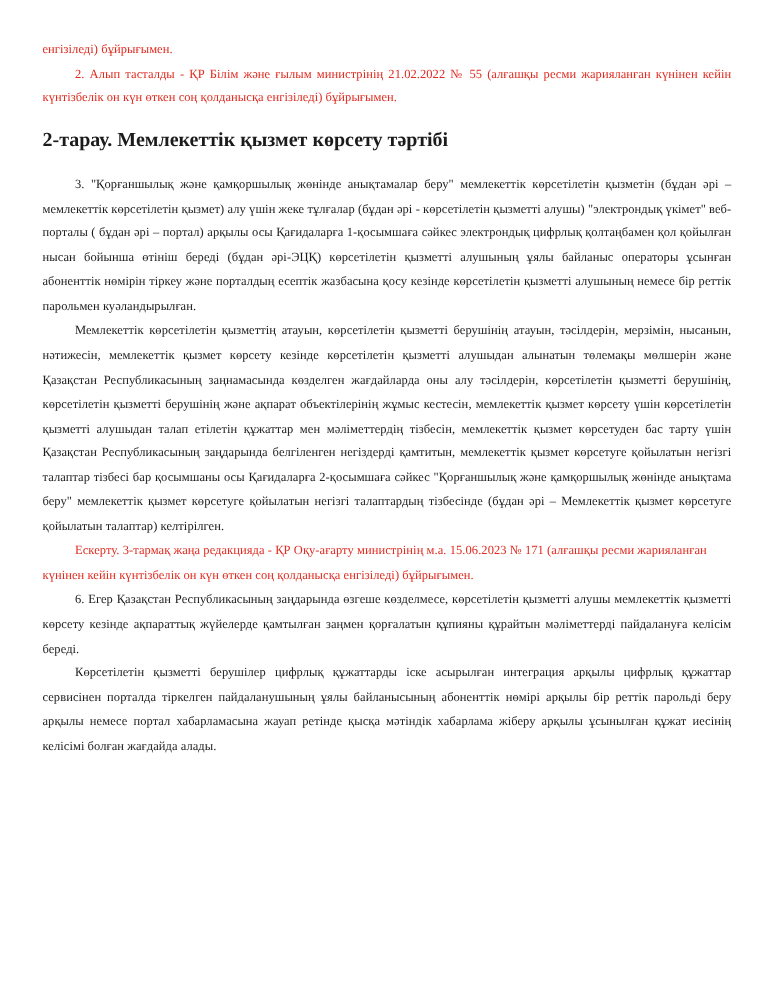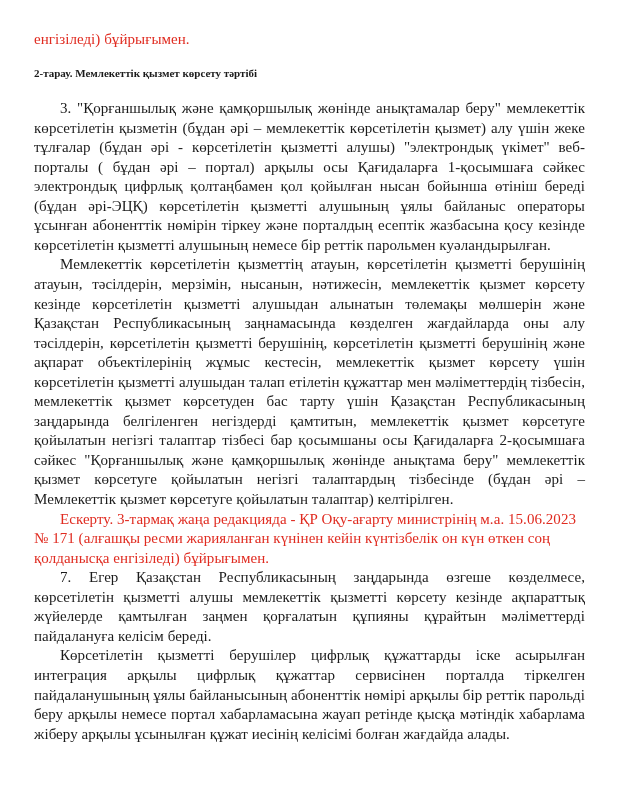--- a/index.html
+++ b/index.html
@@ -20,21 +20,21 @@
   }
   .content {
     position: absolute;
     left: 34px;
     top: 30px;
     width: 551px;
   }
   p.para {
     margin: 0;
     padding: 0;
-    font-size: 15px;
+    font-size: 10px;
     line-height: 19.55px;
     text-align: justify;
     text-justify: inter-word;
     color: #1b1b1b;
     letter-spacing: 0.05px;
   }
   p.red {
     color: #e02b20;
   }
   p.indent {
@@ -42,21 +42,21 @@
   }
   p.noindent {
     text-indent: 0;
   }
   p.leftalign {
     text-align: left;
   }
   h2.heading {
     margin: 0;
     padding: 0;
-    font-size: 11px;
+    font-size: 16px;
     line-height: 19.55px;
     font-weight: bold;
     text-align: left;
     color: #1b1b1b;
     font-family: "Liberation Serif", "DejaVu Serif", serif;
   }
   .gap-heading-before {
     height: 14px;
   }
   .gap-heading-after {
@@ -64,31 +64,32 @@
   }
 </style>
 </head>
 <body>
 
 <div class="page">
   <div class="content">
 
     <p class="para red noindent">енгізіледі) бұйрығымен.</p>
 
+    <p class="para red indent">2. Алып тасталды - ҚР Білім және ғылым министрінің 21.02.2022 № 55 (алғашқы ресми жарияланған күнінен кейін күнтізбелік он күн өткен соң қолданысқа енгізіледі) бұйрығымен.</p>
 
     <div class="gap-heading-before"></div>
 
     <h2 class="heading">2-тарау. Мемлекеттік қызмет көрсету тәртібі</h2>
 
     <div class="gap-heading-after"></div>
 
     <p class="para indent">3. "Қорғаншылық және қамқоршылық жөнінде анықтамалар беру" мемлекеттік көрсетілетін қызметін (бұдан әрі – мемлекеттік көрсетілетін қызмет) алу үшін жеке тұлғалар (бұдан әрі - көрсетілетін қызметті алушы) "электрондық үкімет" веб-порталы ( бұдан әрі – портал) арқылы осы Қағидаларға 1-қосымшаға сәйкес электрондық цифрлық қолтаңбамен қол қойылған нысан бойынша өтініш береді (бұдан әрі-ЭЦҚ) көрсетілетін қызметті алушының ұялы байланыс операторы ұсынған абоненттік нөмірін тіркеу және порталдың есептік жазбасына қосу кезінде көрсетілетін қызметті алушының немесе бір реттік парольмен куәландырылған.</p>
 
     <p class="para indent">Мемлекеттік көрсетілетін қызметтің атауын, көрсетілетін қызметті берушінің атауын, тәсілдерін, мерзімін, нысанын, нәтижесін, мемлекеттік қызмет көрсету кезінде көрсетілетін қызметті алушыдан алынатын төлемақы мөлшерін және Қазақстан Республикасының заңнамасында көзделген жағдайларда оны алу тәсілдерін, көрсетілетін қызметті берушінің, көрсетілетін қызметті берушінің және ақпарат объектілерінің жұмыс кестесін, мемлекеттік қызмет көрсету үшін көрсетілетін қызметті алушыдан талап етілетін құжаттар мен мәліметтердің тізбесін, мемлекеттік қызмет көрсетуден бас тарту үшін Қазақстан Республикасының заңдарында белгіленген негіздерді қамтитын, мемлекеттік қызмет көрсетуге қойылатын негізгі талаптар тізбесі бар қосымшаны осы Қағидаларға 2-қосымшаға сәйкес "Қорғаншылық және қамқоршылық жөнінде анықтама беру" мемлекеттік қызмет көрсетуге қойылатын негізгі талаптардың тізбесінде (бұдан әрі – Мемлекеттік қызмет көрсетуге қойылатын талаптар) келтірілген.</p>
 
     <p class="para red indent leftalign">Ескерту. 3-тармақ жаңа редакцияда - ҚР Оқу-ағарту министрінің м.а. 15.06.2023 № 171 (алғашқы ресми жарияланған күнінен кейін күнтізбелік он күн өткен соң қолданысқа енгізіледі) бұйрығымен.</p>
 
-    <p class="para indent">7. Егер Қазақстан Республикасының заңдарында өзгеше көзделмесе, көрсетілетін қызметті алушы мемлекеттік қызметті көрсету кезінде ақпараттық жүйелерде қамтылған заңмен қорғалатын құпияны құрайтын мәліметтерді пайдалануға келісім береді.</p>
+    <p class="para indent">6. Егер Қазақстан Республикасының заңдарында өзгеше көзделмесе, көрсетілетін қызметті алушы мемлекеттік қызметті көрсету кезінде ақпараттық жүйелерде қамтылған заңмен қорғалатын құпияны құрайтын мәліметтерді пайдалануға келісім береді.</p>
 
     <p class="para indent">Көрсетілетін қызметті берушілер цифрлық құжаттарды іске асырылған интеграция арқылы цифрлық құжаттар сервисінен порталда тіркелген пайдаланушының ұялы байланысының абоненттік нөмірі арқылы бір реттік парольді беру арқылы немесе портал хабарламасына жауап ретінде қысқа мәтіндік хабарлама жіберу арқылы ұсынылған құжат иесінің келісімі болған жағдайда алады.</p>
 
   </div>
 </div>
 
 </body></html>

